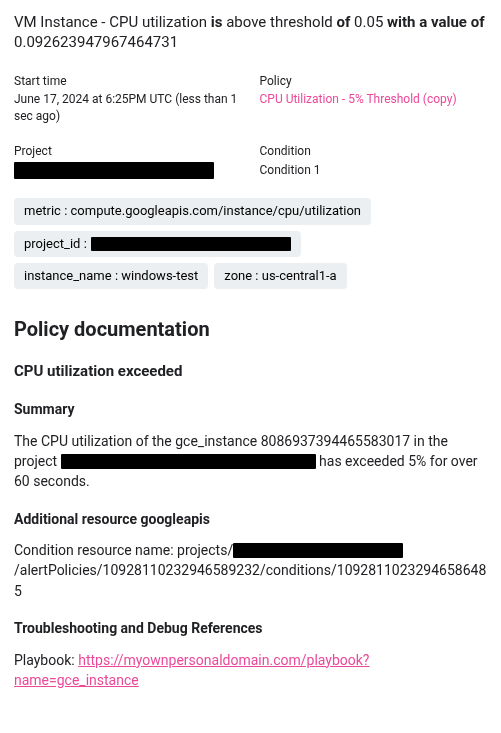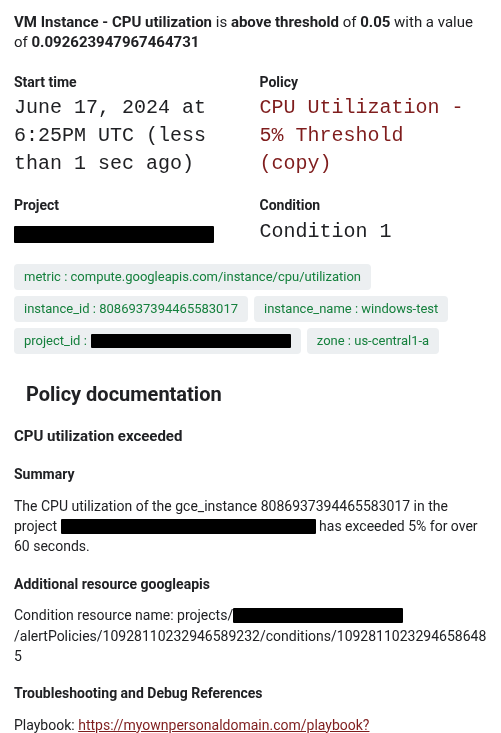--- a/index.html
+++ b/index.html
@@ -14,40 +14,39 @@
   .page {
     width: 501px;
     box-sizing: border-box;
     padding: 12px 14px 18px 14px;
   }
   .alert-headline {
     font-size: 15px;
     line-height: 1.35;
     margin-bottom: 20px;
   }
-  .alert-headline .b { font-weight: 700; text-align: right; }
-  .alert-headline .n { font-weight: 400; }
+  .alert-headline .b { font-weight: 400; text-align: right; }
+  .alert-headline .n { font-weight: 700; }
 
   .info-grid {
     display: flex;
     gap: 18px;
     margin-bottom: 18px;
   }
   .info-col { flex: 1; }
   .field-label {
-    font-weight: 700;
-    font-size: 14px;
+    font-weight: 400;
+    font-size: 12px;
     margin-bottom: 2px;
   }
   .field-value {
-    font-size: 20px;
-    font-family: Liberation Mono, monospace;
+    font-size: 12px;
   }
   .link {
-    color: #7f1d1d;
+    color: #ec4899;
     text-decoration: none;
     cursor: pointer;
   }
 
   .redact {
     display: inline-block;
     background: #000;
     height: 17px;
     vertical-align: text-bottom;
     border-radius: 1px;
@@ -55,37 +54,37 @@
 
   .tag-row {
     display: flex;
     flex-wrap: wrap;
     gap: 6px 6px;
     margin-top: 14px;
     margin-bottom: 8px;
   }
   .tag {
     background: #eceff1;
-    color: #15803d;
+    color: #000000;
     border-radius: 4px;
     padding: 4px 10px;
     font-size: 13px;
     white-space: nowrap;
     display: inline-flex;
     align-items: center;
   }
   .tag .redact {
     height: 14px;
     margin-left: 4px;
   }
 
   h2.section {
     font-size: 20px;
     font-weight: 700;
-    margin: 26px 0 12px 12px;
+    margin: 26px 0 12px 0;
   }
   h3.subsection {
     font-size: 15px;
     font-weight: 700;
     margin: 18px 0 10px 0;
   }
   h4.minihead {
     font-size: 14px;
     font-weight: 700;
     margin: 18px 0 10px 0;
@@ -136,26 +135,25 @@
       </div>
     </div>
     <div class="info-col">
       <div class="field-label">Condition</div>
       <div class="field-value">Condition 1</div>
     </div>
   </div>
 
   <div class="tag-row">
     <span class="tag">metric : compute.googleapis.com/instance/cpu/utilization</span>
-    <span class="tag">instance_id : 8086937394465583017</span>
-    <span class="tag">instance_name : windows-test</span>
     <span class="tag">
       <span>project_id :</span>
       <span class="redact" style="width:200px"></span>
     </span>
+    <span class="tag">instance_name : windows-test</span>
     <span class="tag">zone : us-central1-a</span>
   </div>
 
   <h2 class="section">Policy documentation</h2>
 
   <h3 class="subsection">CPU utilization exceeded</h3>
 
   <h4 class="minihead">Summary</h4>
   <p class="body">
     <span>The CPU utilization of the gce_instance 8086937394465583017 in the project </span><span class="inline-redact" style="width:255px"></span><span> has exceeded 5% for over 60 seconds.</span>

